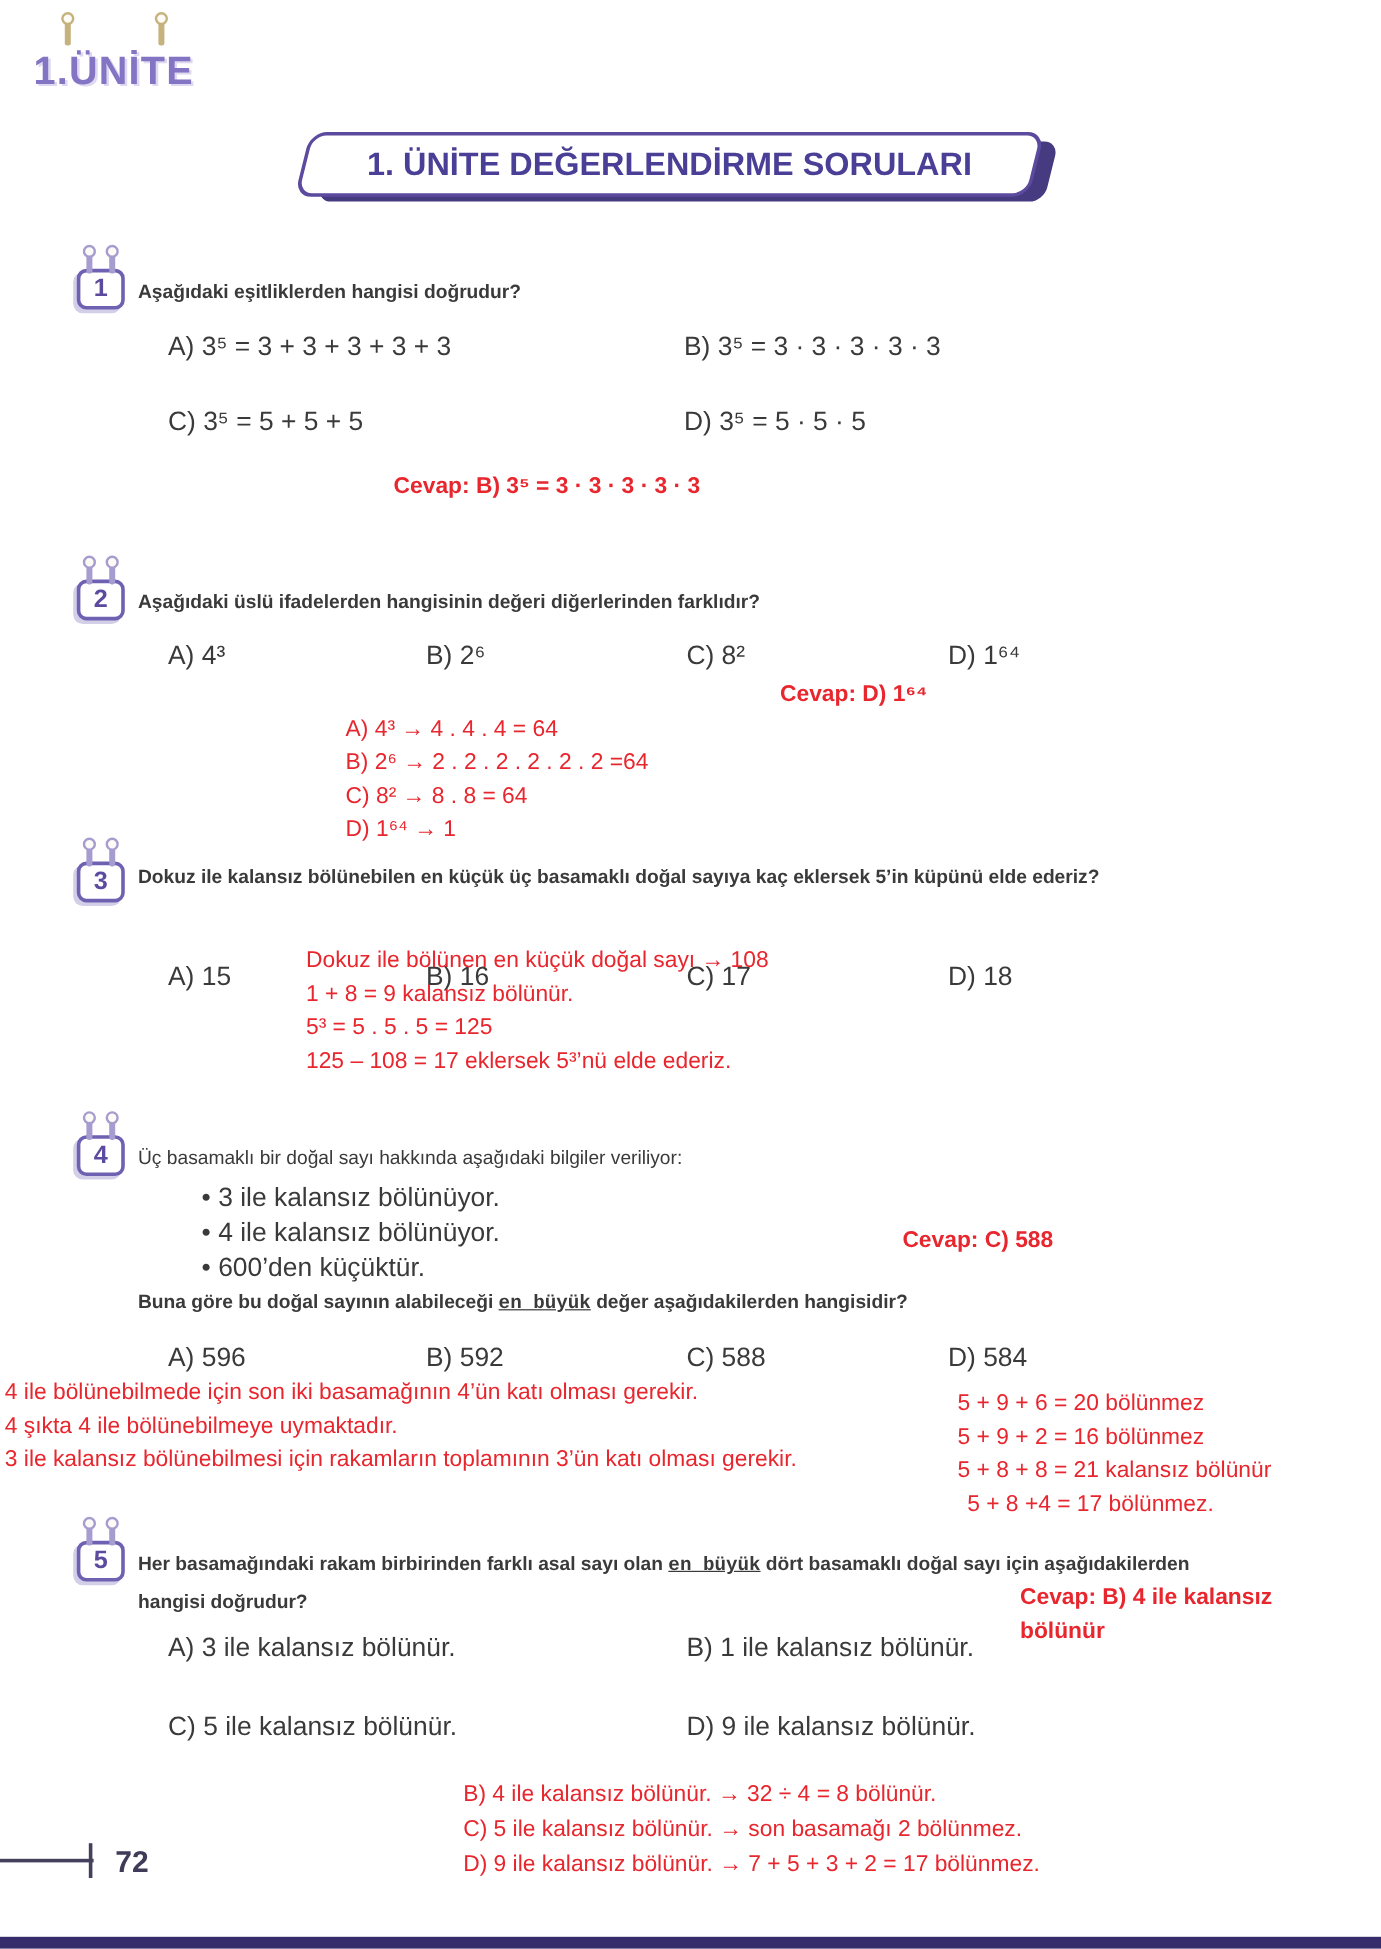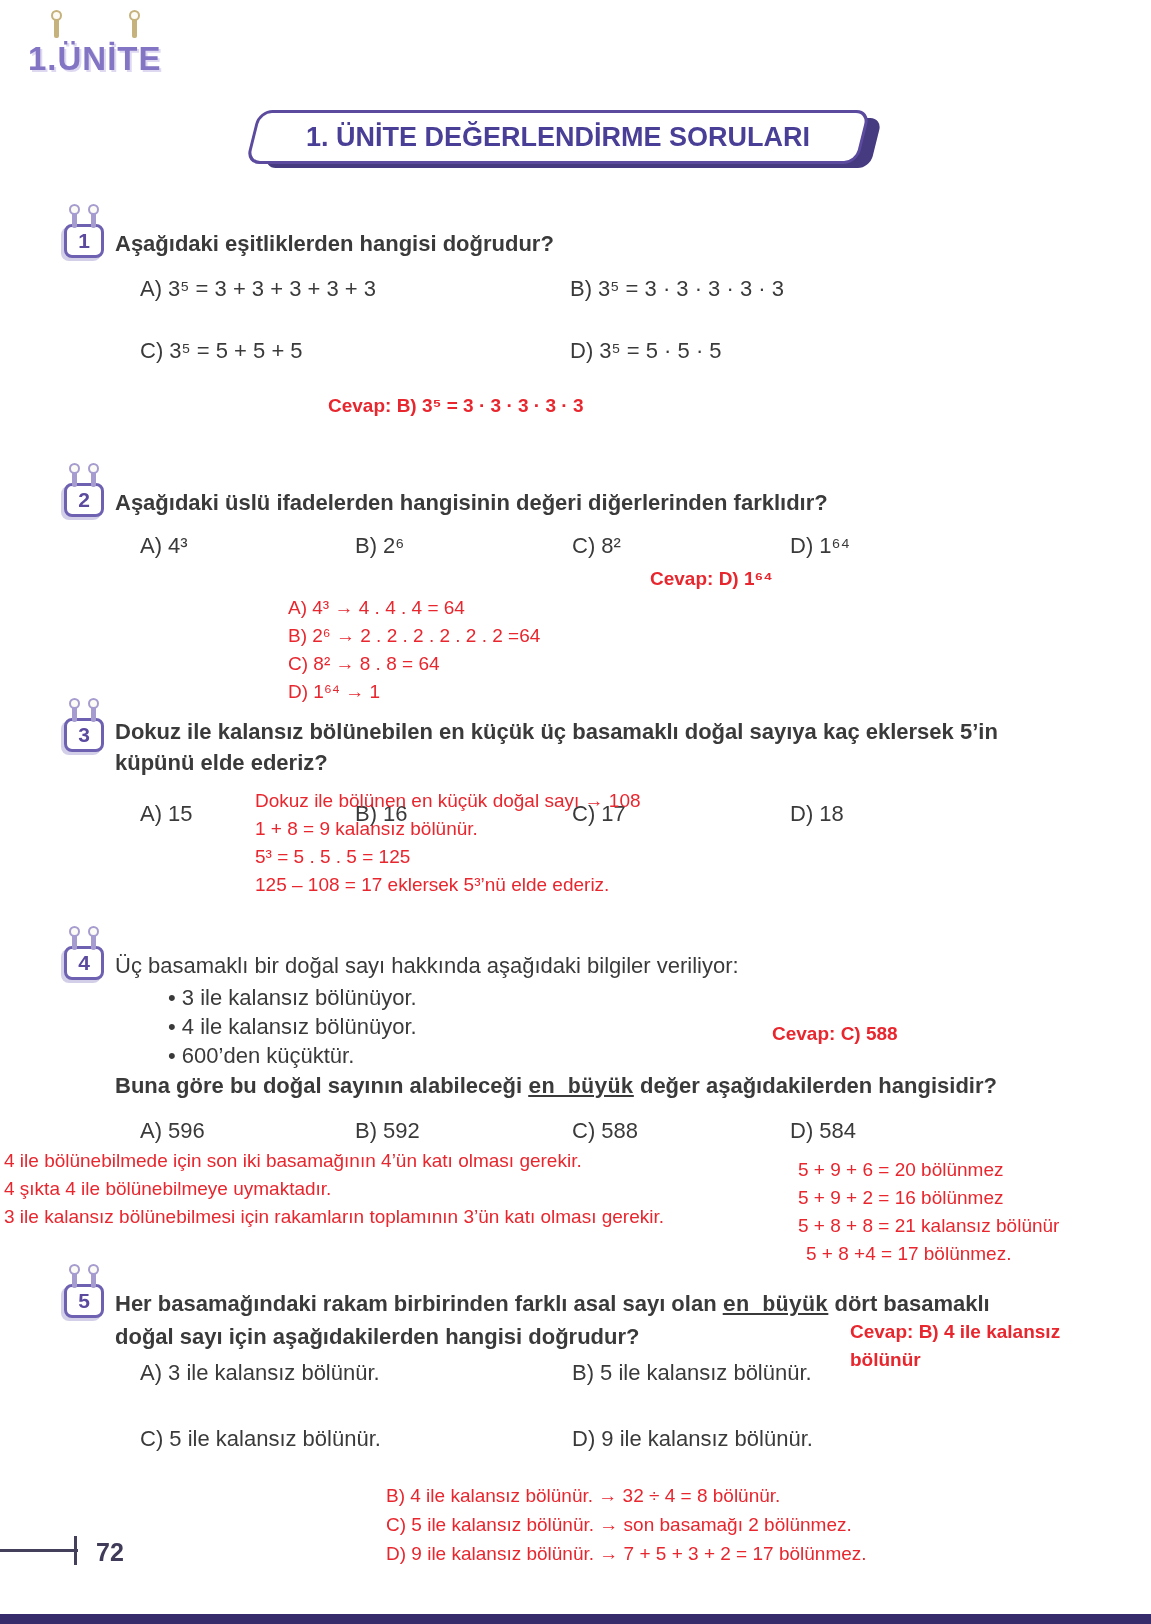--- a/index.html
+++ b/index.html
@@ -51,21 +51,21 @@
     border: 3px solid #6f61b2; border-radius: 8px; background: #fff;
     display: flex; align-items: center; justify-content: center;
     box-shadow: -3px 3px 0 rgba(111, 97, 178, 0.3);
   }
   .qbadge .pin { top: -15px; }
   .qbadge .pin-l { left: 5px; }
   .qbadge .pin-r { right: 5px; }
   .qnum { color: #5b4a9e; font-weight: 700; font-size: 21px; }
 
   
-  .qtext { position: absolute; font-size: 22px; font-weight: 700; color: #3a3a3a; line-height: 31px; }
+  .qtext { position: absolute; font-size: 16px; font-weight: 700; color: #3a3a3a; line-height: 31px; }
   .qtext.regular { font-weight: 400; }
   .option { position: absolute; font-size: 22px; color: #3a3a3a; white-space: nowrap; }
   .bullet { position: absolute; font-size: 22px; color: #3a3a3a; line-height: 29px; }
   .underline { text-decoration: underline; font-family: Liberation Mono, monospace; }
 
   .red { position: absolute; color: #e8262e; font-size: 19px; line-height: 28px; }
   .red .answer, .red.answer { font-weight: 700; }
   .red-lines div { line-height: 28px; white-space: nowrap; }
   .q4-right div:last-child { margin-left: 8px; }
 
@@ -142,21 +142,21 @@
 
   <div class="qbadge" style="left:64px;top:946px">
     <span class="pin pin-l"></span>
     <span class="pin pin-r"></span>
     <span class="qnum">4</span>
   </div>
   <div class="qtext regular" style="left:115px;top:950px;width:950px">Üç basamaklı bir doğal sayı hakkında aşağıdaki bilgiler veriliyor:</div>
   <div class="bullet" style="left:168px;top:983px">•  3 ile kalansız bölünüyor.</div>
   <div class="bullet" style="left:168px;top:1012px">•  4 ile kalansız bölünüyor.</div>
   <div class="bullet" style="left:168px;top:1041px">•  600’den küçüktür.</div>
-  <span class="red answer" style="left:772px;top:1020px">Cevap: C) 588</span>
+  <span class="red answer" style="left:752px;top:1020px">Cevap: C) 588</span>
   <div class="qtext" style="left:115px;top:1070px;width:1000px">
     <span>Buna göre bu doğal sayının alabileceği </span><span class="underline">en büyük</span><span> değer aşağıdakilerden hangisidir?</span>
   </div>
   <span class="option" style="left:140px;top:1118px">A) 596</span>
   <span class="option" style="left:355px;top:1118px">B) 592</span>
   <span class="option" style="left:572px;top:1118px">C) 588</span>
   <span class="option" style="left:790px;top:1118px">D) 584</span>
   <div class="red red-lines" style="left:4px;top:1147px">
     <div>4 ile bölünebilmede için son iki basamağının 4’ün katı olması gerekir.</div>
     <div>4 şıkta 4 ile bölünebilmeye uymaktadır.</div>
@@ -172,21 +172,21 @@
   <div class="qbadge" style="left:64px;top:1284px">
     <span class="pin pin-l"></span>
     <span class="pin pin-r"></span>
     <span class="qnum">5</span>
   </div>
   <div class="qtext" style="left:115px;top:1288px;width:915px">
     <span>Her basamağındaki rakam birbirinden farklı asal sayı olan </span><span class="underline">en büyük</span><span> dört basamaklı doğal sayı için aşağıdakilerden hangisi doğrudur?</span>
   </div>
   <div class="red answer" style="left:850px;top:1318px;width:230px;white-space:normal">Cevap: B) 4 ile kalansız bölünür</div>
   <span class="option" style="left:140px;top:1360px">A) 3 ile kalansız bölünür.</span>
-  <span class="option" style="left:572px;top:1360px">B) 5 ile kalansız bölünür.</span>
+  <span class="option" style="left:572px;top:1360px">B) 1 ile kalansız bölünür.</span>
   <span class="option" style="left:140px;top:1426px">C) 5 ile kalansız bölünür.</span>
   <span class="option" style="left:572px;top:1426px">D) 9 ile kalansız bölünür.</span>
   <div class="red red-lines" style="left:386px;top:1481px;line-height:29px">
     <div style="line-height:29px">B) 4 ile kalansız bölünür. → 32 ÷ 4 = 8 bölünür.</div>
     <div style="line-height:29px">C) 5 ile kalansız bölünür. → son basamağı 2 bölünmez.</div>
     <div style="line-height:29px">D) 9 ile kalansız bölünür. → 7 + 5 + 3 + 2 = 17 bölünmez.</div>
   </div>
 
   <div class="footer-line"></div>
   <div class="footer-tick"></div>

